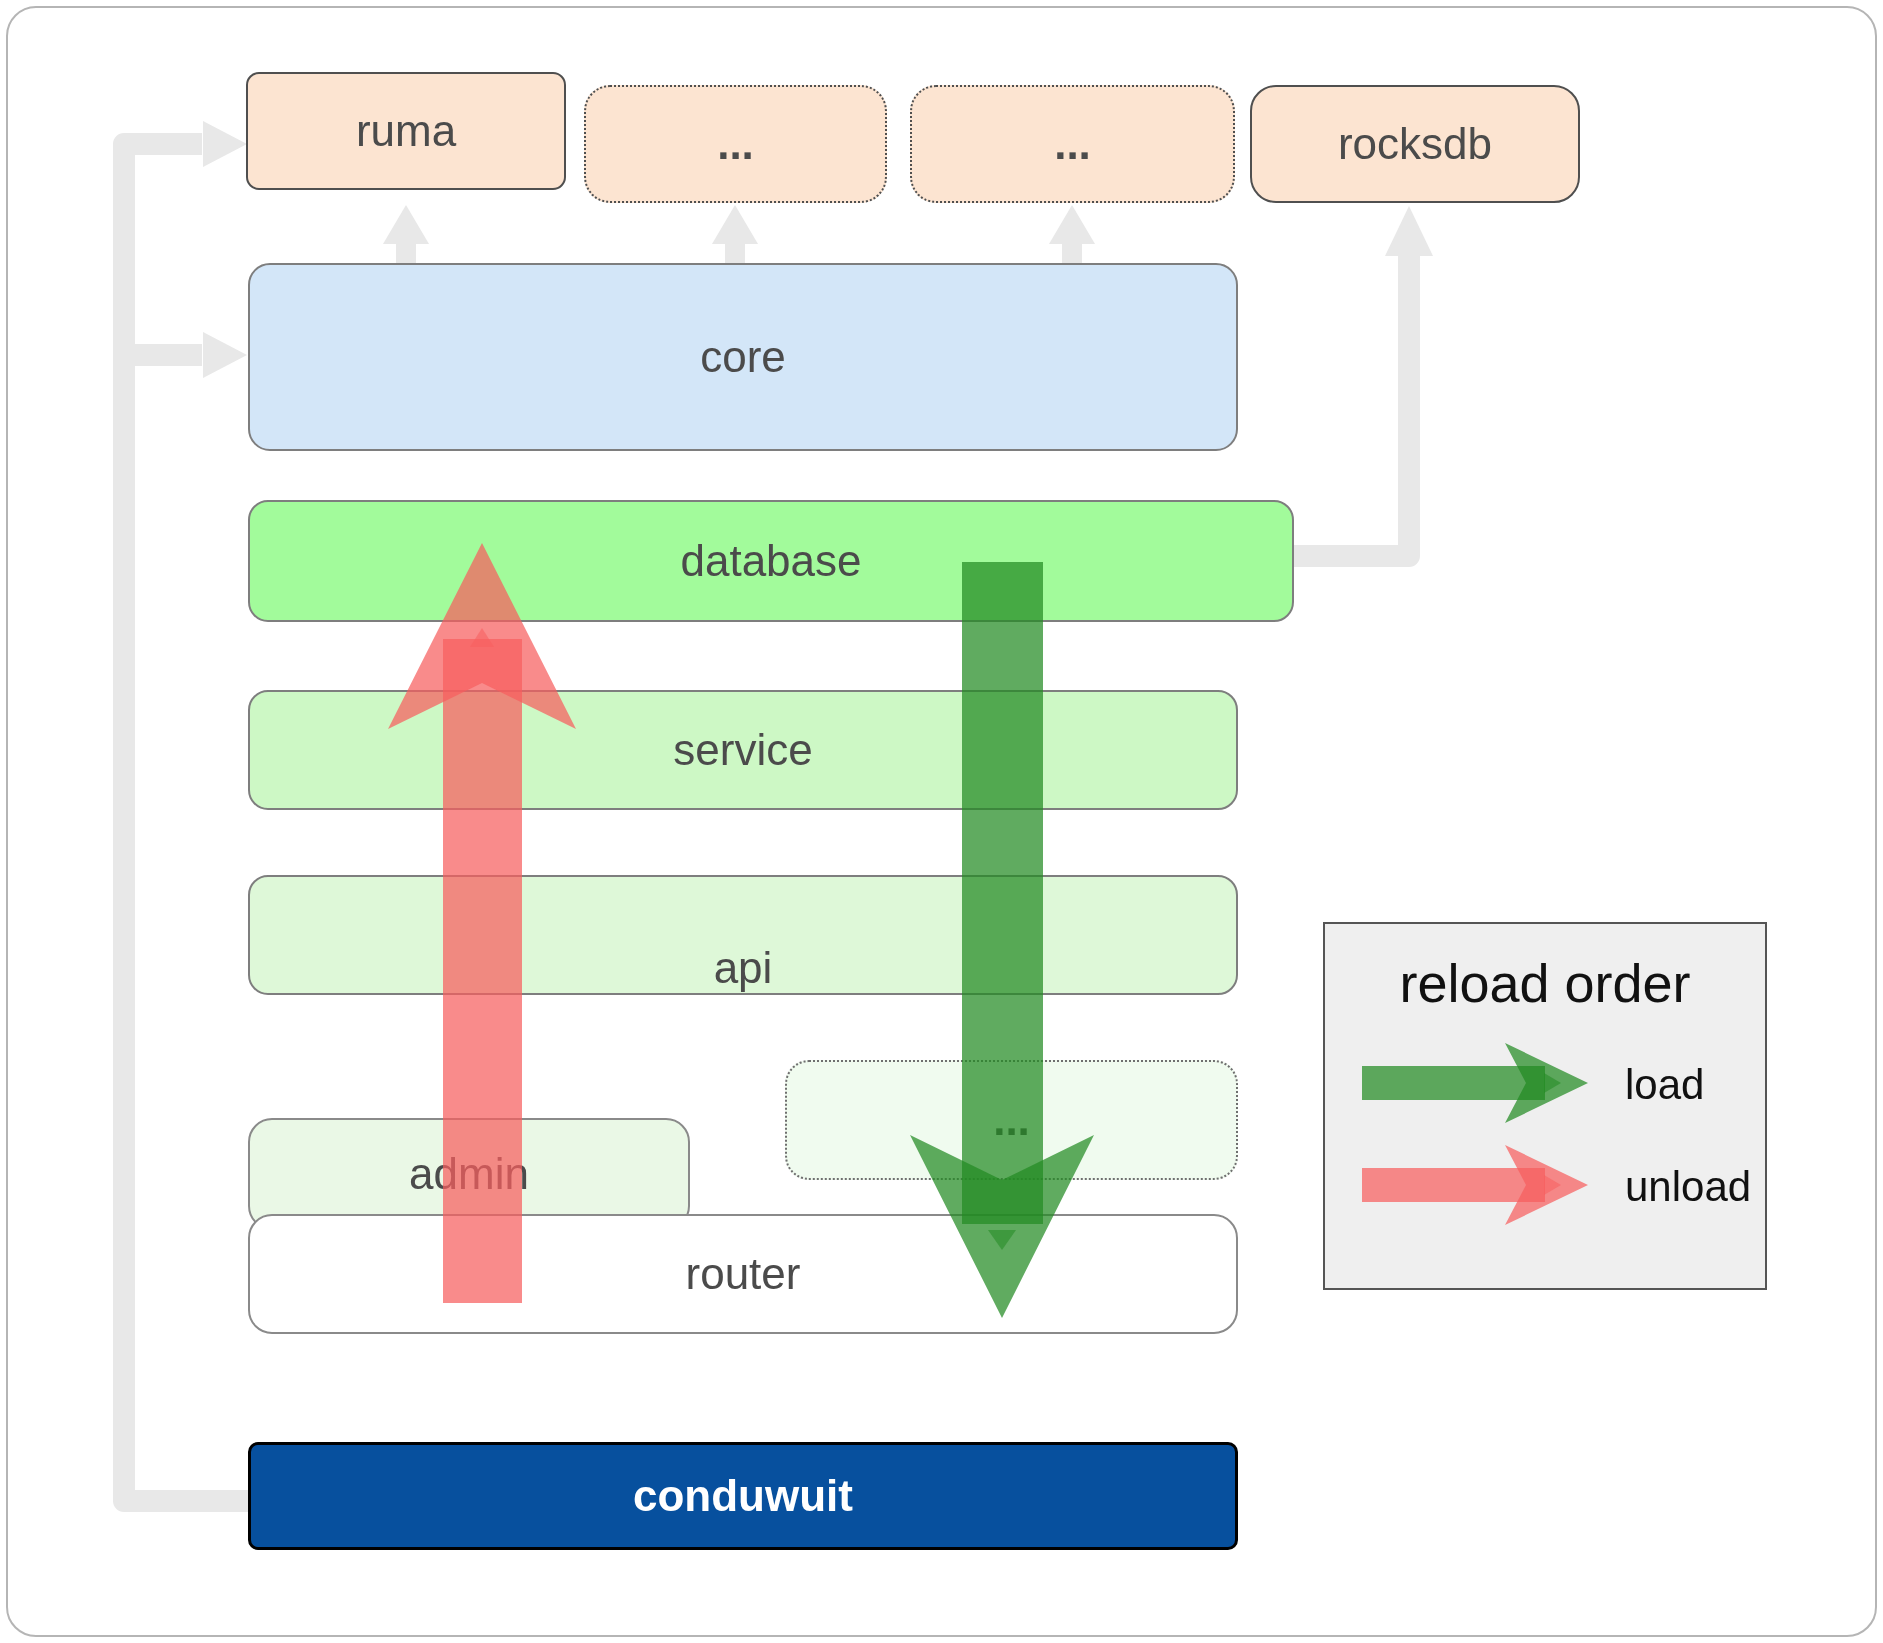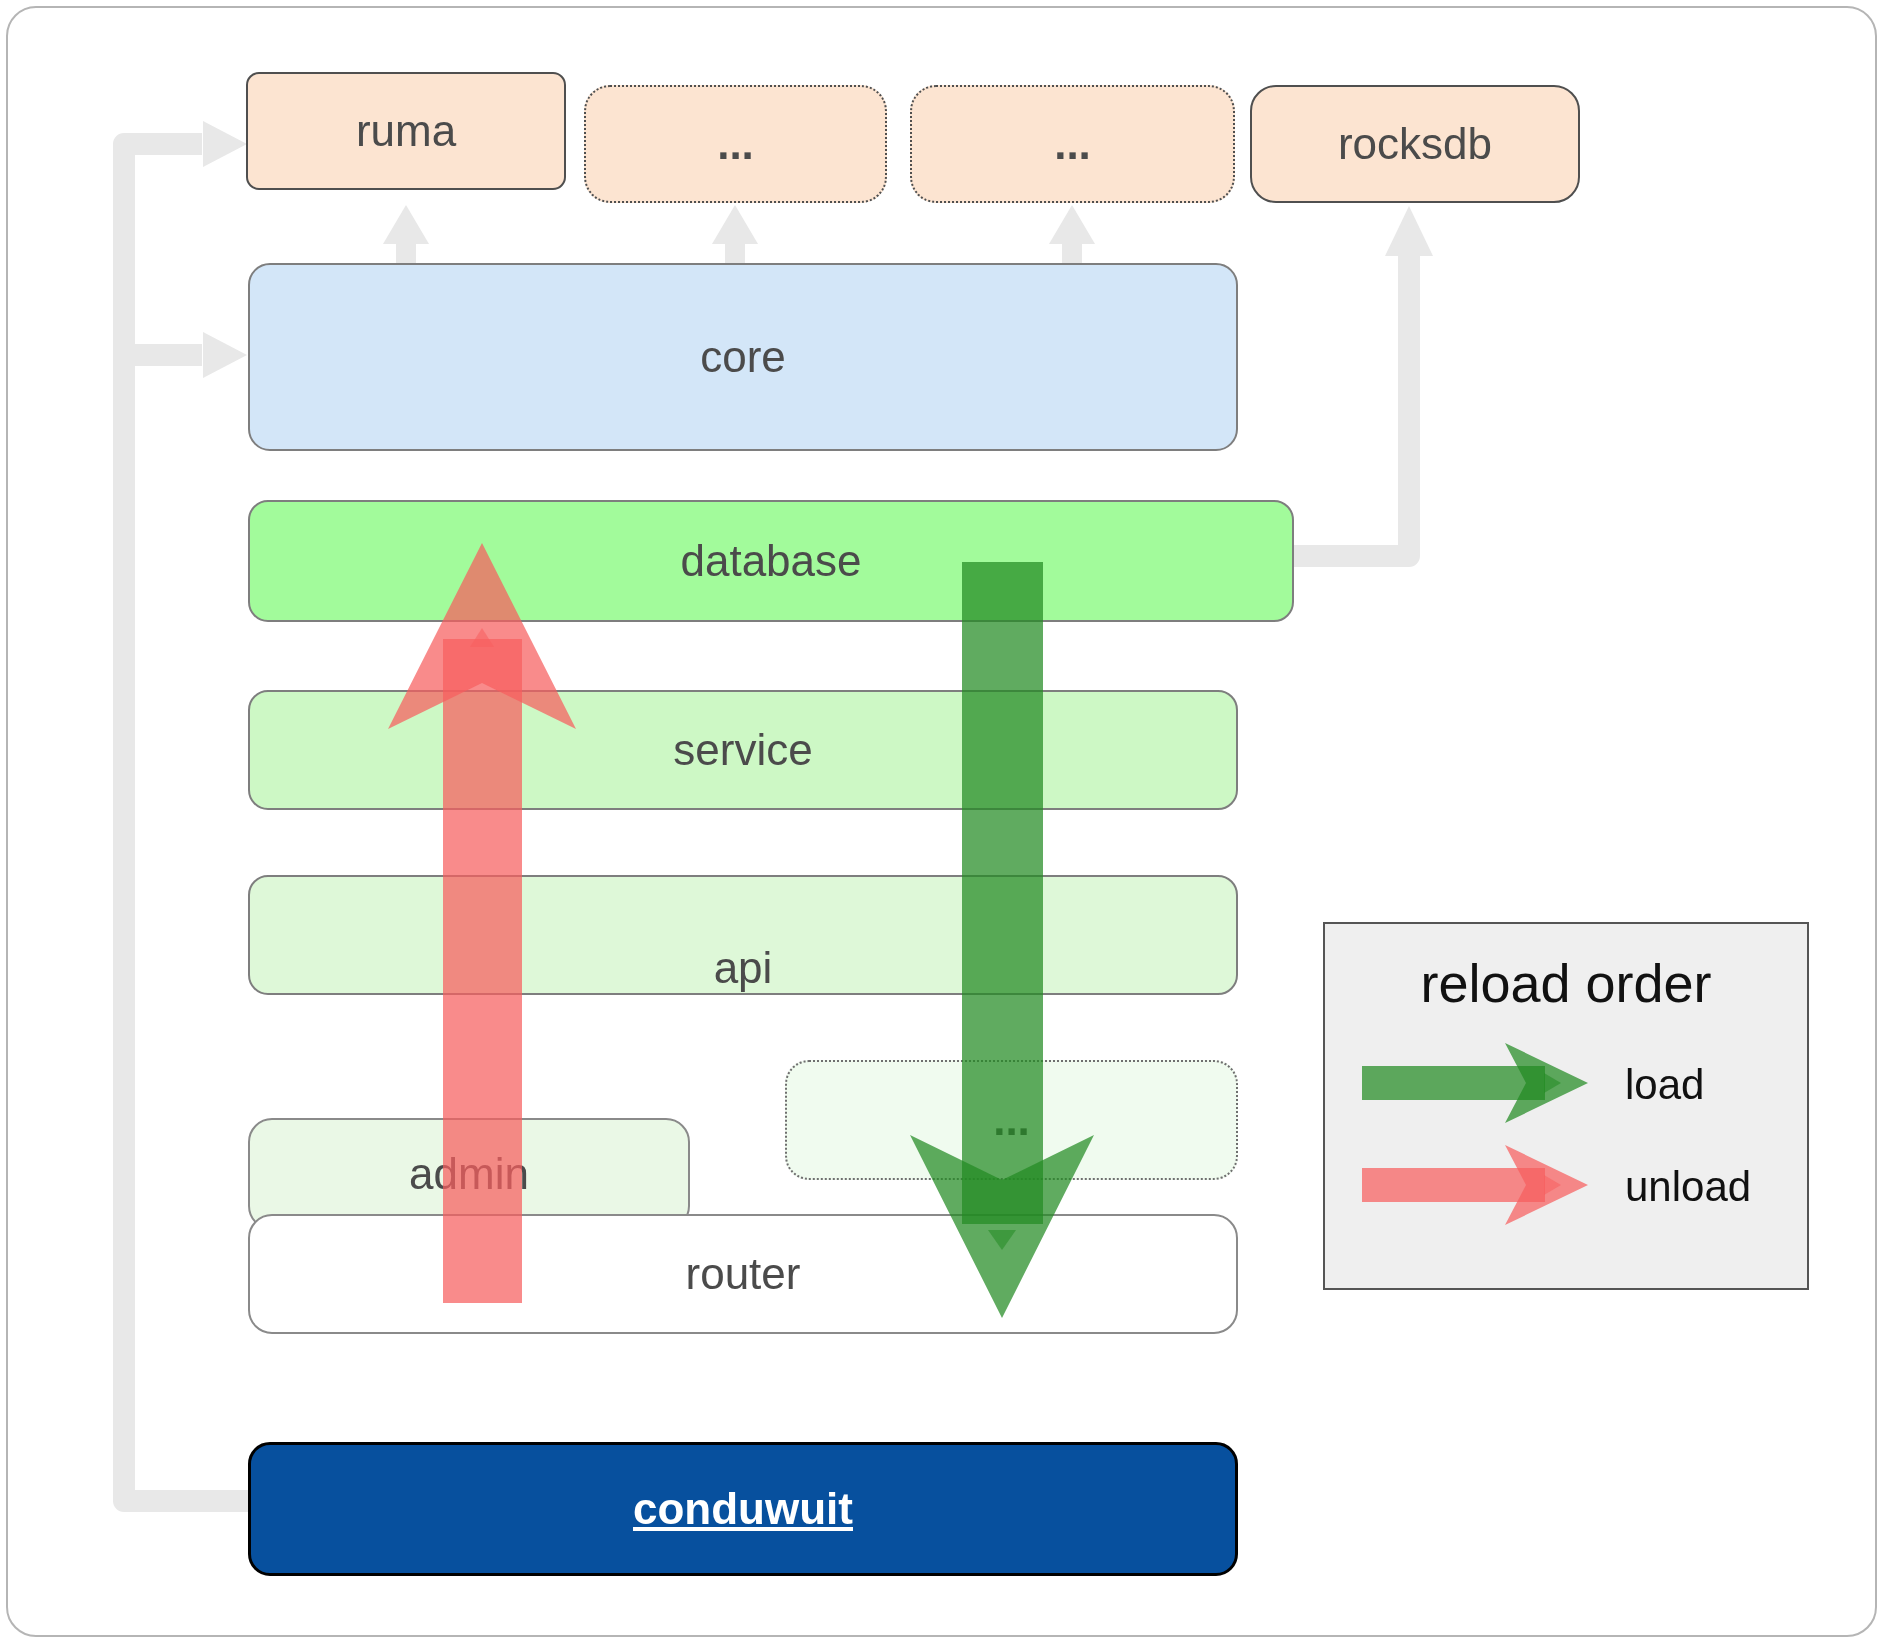--- a/index.html
+++ b/index.html
@@ -32,23 +32,23 @@
   .n-service  {left:248px;top:690px;width:990px;height:120px;background:var(--service-green);
                border:2px solid var(--node-border);border-radius:20px;}
   .n-api      {left:248px;top:875px;width:990px;height:120px;background:var(--api-green);
                border:2px solid var(--node-border);border-radius:20px;align-items:flex-end;}
   .n-admin    {left:248px;top:1118px;width:442px;height:112px;background:var(--admin-green);
                border:2px solid #8a8a8a;border-radius:24px;}
   .n-ellipsis3{left:785px;top:1060px;width:453px;height:120px;background:var(--ellipsis3-green);
                border:2px dotted #6f6f6f;border-radius:24px;font-weight:bold;}
   .n-router   {left:248px;top:1214px;width:990px;height:120px;background:var(--router-white);
                border:2px solid #8a8a8a;border-radius:24px;}
-  .n-conduwuit{left:248px;top:1442px;width:990px;height:134px;background:var(--conduwuit-blue);
-               border:3px solid #000000;border-radius:22px;color:#ffffff;font-weight:bold;text-decoration:underline;}
-  .legend{position:absolute;left:1323px;top:922px;width:486px;height:368px;background:var(--legend-bg);
+  .n-conduwuit{left:248px;top:1442px;width:990px;height:108px;background:var(--conduwuit-blue);
+               border:3px solid #000000;border-radius:10px;color:#ffffff;font-weight:bold;}
+  .legend{position:absolute;left:1323px;top:922px;width:444px;height:368px;background:var(--legend-bg);
           border:2.5px solid var(--legend-border);box-sizing:border-box;}
   .legend-title{position:absolute;left:0;top:28px;width:100%;text-align:center;
                 font-size:54px;color:#111111;}
   .legend-label{position:absolute;left:300px;font-size:42px;color:#111111;line-height:52px;}
   .legend-label.load{top:135px;}
   .legend-label.unload{top:237px;}
 </style>
 </head>
 <body>
 

